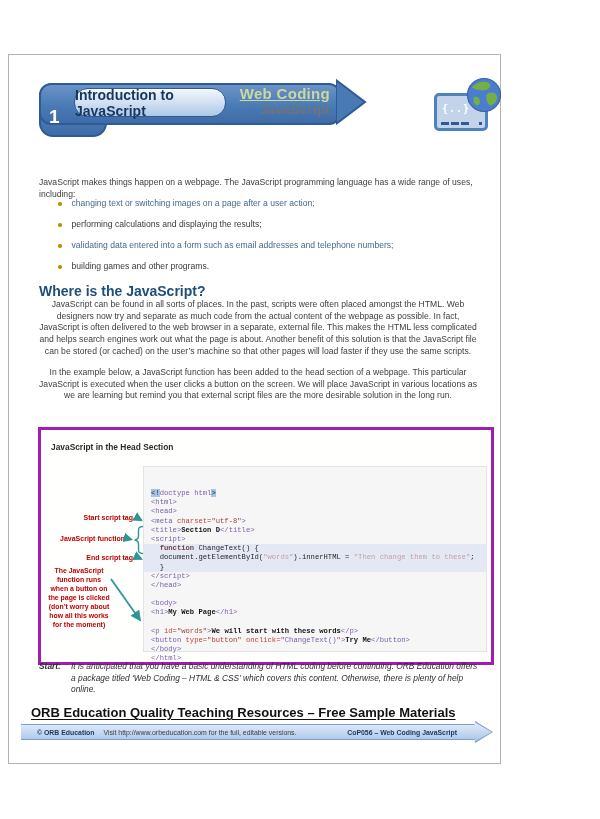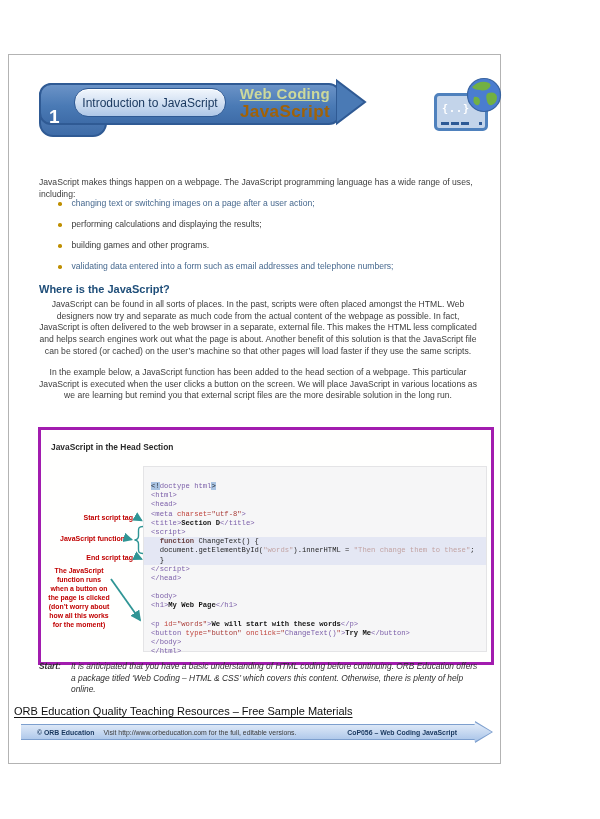--- a/index.html
+++ b/index.html
@@ -7,68 +7,68 @@
   .page{position:absolute;left:8px;top:54px;width:491px;height:708px;background:#fff;border:1px solid #b3b3b3;}
 
   
   .banner{position:absolute;left:27px;top:20px;width:445px;height:58px;}
   .banner-tab{position:absolute;left:3px;top:8px;width:64px;height:50px;background:linear-gradient(180deg,#6b93c7,#3e6ca8);border:2px solid #2f5a94;border-radius:14px;}
   .banner-bar{position:absolute;left:3px;top:8px;width:298px;height:38px;background:linear-gradient(180deg,#6b93c7 0%,#4a7ab5 55%,#3e6ca8 100%);border:2px solid #2f5a94;border-radius:12px;}
   .banner-one{position:absolute;left:13px;top:32px;color:#fff;font-size:19px;font-weight:bold;line-height:1;}
   .banner-arrowhead{position:absolute;left:300px;top:-2px;}
   .banner-pill{position:absolute;left:38px;top:13px;width:150px;height:27px;border-radius:14px;border:1px solid #2f5a94;
     background:linear-gradient(180deg,#f2f7fd,#cfdef1 55%,#aec7e7);display:flex;align-items:center;justify-content:center;
-    font-weight:normal;font-size:12px;color:#17365d;box-shadow:inset 0 1px 0 #fff;}
+    font-weight:bold;font-size:14px;color:#17365d;box-shadow:inset 0 1px 0 #fff;}
   .banner-series{position:absolute;left:188px;top:11px;width:106px;text-align:right;line-height:1.1;}
   .series-top{color:#cdd99b;font-weight:bold;font-size:15px;letter-spacing:.3px;text-decoration:underline;}
-  .series-bottom{color:#a16207;font-weight:bold;font-size:17px;letter-spacing:.4px;}
+  .series-bottom{color:#737373;font-weight:bold;font-size:13px;letter-spacing:.4px;}
   .banner-icon{position:absolute;left:398px;top:2px;width:70px;height:56px;}
   .monitor{position:absolute;left:0;top:16px;width:54px;height:38px;background:#c3d4ea;border:3px solid #4f81bd;border-radius:5px;box-sizing:border-box;}
   .monitor-glyph{position:absolute;left:5px;top:7px;color:#fff;font-family:"DejaVu Sans Mono",monospace;font-size:10px;font-weight:bold;letter-spacing:1px;}
   .monitor-bar{position:absolute;bottom:3px;left:4px;display:flex;gap:2px;}
   .monitor-bar i{display:block;width:8px;height:3px;background:#2e5a96;}
   .monitor-dot{position:absolute;bottom:3px;right:3px;width:3px;height:3px;background:#2e5a96;}
   .globe{position:absolute;right:2px;top:0;}
 
   
   .intro{position:absolute;left:30px;top:122px;width:436px;font-size:8.6px;line-height:11.6px;color:#3d3d3d;}
   .bullets{position:absolute;left:49px;top:144px;width:420px;}
   .bullet-item{display:flex;margin-bottom:11.5px;font-size:8.6px;line-height:9.5px;}
   .bullet-dot{width:3.5px;height:3.5px;background:#bf8f00;border-radius:50%;margin:3px 10px 0 0;flex:none;}
   .b-blue{color:#46688e;} .b-dark{color:#3a3a3a;}
-  .section-heading{position:absolute;left:30px;top:228px;font-size:11px;font-weight:bold;color:#1f4e79;}
+  .section-heading{position:absolute;left:30px;top:228px;font-size:14px;font-weight:bold;color:#1f4e79;}
   .para{position:absolute;left:30px;width:438px;font-size:8.6px;line-height:11.7px;color:#3d3d3d;text-align:center;}
   .para1{top:244px;} .para2{top:312px;}
 
   
   .example-box{position:absolute;left:29px;top:372px;width:450px;height:232px;border:3px solid #a21caf;background:#fffffe;}
   .example-title{position:absolute;left:10px;top:12px;font-size:8.4px;font-weight:bold;color:#2b2b2b;}
   .code-block{position:absolute;left:102px;top:36px;width:344px;height:186px;background:#f6f6f7;border:1px solid #e4e4e6;
-    box-sizing:border-box;padding:15px 0 0 7px;font-family:"Liberation Mono","DejaVu Sans Mono",monospace;
+    box-sizing:border-box;padding:22px 0 0 7px;font-family:"Liberation Mono","DejaVu Sans Mono",monospace;
     font-size:7.2px;line-height:9.2px;white-space:pre;}
   .code-line{height:9.2px;}
   .code-line.bg{background:#e4e7f4;margin-left:-7px;padding-left:7px;}
   .cs-tag{color:#7a5da8;} .cs-attr{color:#c0443d;} .cs-str{color:#a93c38;}
   .cs-fstr{color:#c2a3a3;} .cs-kw{color:#6d4545;font-weight:bold;}
   .cs-txt{color:#161616;font-weight:bold;} .cs-plain{color:#262626;}
   .cs-hl{background:#a9c3e2;color:#20262e;}
   .ann{position:absolute;font-size:7px;color:#c00000;font-weight:600;line-height:9px;}
   .ann-start{left:6px;top:83px;width:86px;text-align:right;}
   .ann-func{left:2px;top:104px;width:82px;text-align:right;}
   .ann-end{left:6px;top:123px;width:86px;text-align:right;}
   .ann-runs{left:6px;top:136px;width:64px;text-align:center;font-size:6.9px;}
   .arrow-overlay{position:absolute;left:0;top:0;pointer-events:none;}
 
   
   .note{position:absolute;left:30px;top:606px;width:440px;display:flex;font-size:8.4px;font-style:italic;color:#2e2e2e;line-height:11.5px;}
   .note-label{font-weight:bold;width:32px;flex:none;}
   .note-text{flex:1;}
 
   
-  .footer-heading{position:absolute;left:5px;top:650px;font-size:11px;font-weight:normal;color:#111;
+  .footer-heading{position:absolute;left:22px;top:650px;font-size:13px;font-weight:bold;color:#111;
     text-decoration:underline;text-underline-offset:2px;}
   .footer-bar-outer{position:absolute;left:12px;top:666px;width:472px;height:22px;
     clip-path:polygon(0 14%,96.2% 14%,96.2% 0,100% 50%,96.2% 100%,96.2% 86%,0 86%);background:#7d9fce;}
   .footer-bar{position:absolute;left:12px;top:666px;width:472px;height:22px;
     clip-path:polygon(0 18%,96.1% 18%,96.1% 6%,99.7% 50%,96.1% 94%,96.1% 82%,0 82%);
     background:linear-gradient(180deg,#e9f0fa 0%,#c7d9f1 50%,#a3c0e7 100%);
     display:flex;align-items:center;font-size:6.9px;color:#17365d;}
   .fb-left{padding-left:16px;display:flex;gap:9px;align-items:baseline;}
   .fb-copy{font-weight:bold;}
   .fb-visit{color:#3a3a3a;}
@@ -116,25 +116,25 @@
       <div class="bullet-item">
         <span class="bullet-dot"></span>
         <span class="b-blue">changing text or switching images on a page after a user action;</span>
       </div>
       <div class="bullet-item">
         <span class="bullet-dot"></span>
         <span class="b-dark">performing calculations and displaying the results;</span>
       </div>
       <div class="bullet-item">
         <span class="bullet-dot"></span>
-        <span class="b-dark">building games and other programs.</span>
+        <span class="b-blue">validating data entered into a form such as email addresses and telephone numbers;</span>
       </div>
       <div class="bullet-item">
         <span class="bullet-dot"></span>
-        <span class="b-blue">validating data entered into a form such as email addresses and telephone numbers;</span>
+        <span class="b-dark">building games and other programs.</span>
       </div>
     </div>
 
   <div class="section-heading">Where is the JavaScript?</div>
   <div class="para para1">JavaScript can be found in all sorts of places.  In the past, scripts were often placed amongst the HTML.  Web designers now try and separate as much code from the actual content of the webpage as possible.  In fact, JavaScript is often delivered to the web browser in a separate, external file.  This makes the HTML less complicated and helps search engines work out what the page is about.  Another benefit of this solution is that the JavaScript file can be stored (or cached) on the user’s machine so that other pages will load faster if they use the same scripts.</div>
   <div class="para para2">In the example below, a JavaScript function has been added to the head section of a webpage.  This particular JavaScript is executed when the user clicks a button on the screen.  We will place JavaScript in various locations as we are learning but remind you that external script files are the more desirable solution in the long run.</div>
 
   <div class="example-box">
     <div class="example-title">JavaScript in the Head Section</div>
     <div class="code-block"><div class="code-line"><span class="cs-hl">&lt;!</span><span class="cs-tag">doctype html</span><span class="cs-hl">&gt;</span></div><div class="code-line"><span class="cs-tag">&lt;html&gt;</span></div><div class="code-line"><span class="cs-tag">&lt;head&gt;</span></div><div class="code-line"><span class="cs-tag">&lt;meta </span><span class="cs-attr">charset</span><span class="cs-str">="utf-8"</span><span class="cs-tag">&gt;</span></div><div class="code-line"><span class="cs-tag">&lt;title&gt;</span><span class="cs-txt">Section D</span><span class="cs-tag">&lt;/title&gt;</span></div><div class="code-line"><span class="cs-tag">&lt;script&gt;</span></div><div class="code-line bg"><span class="cs-plain">  </span><span class="cs-kw">function</span><span class="cs-plain"> ChangeText() {</span></div><div class="code-line bg"><span class="cs-plain">  document.getElementById(</span><span class="cs-fstr">"words"</span><span class="cs-plain">).innerHTML = </span><span class="cs-fstr">"Then change them to these"</span><span class="cs-plain">;</span></div><div class="code-line bg"><span class="cs-plain">  }</span></div><div class="code-line"><span class="cs-tag">&lt;/script&gt;</span></div><div class="code-line"><span class="cs-tag">&lt;/head&gt;</span></div><div class="code-line">&nbsp;</div><div class="code-line"><span class="cs-tag">&lt;body&gt;</span></div><div class="code-line"><span class="cs-tag">&lt;h1&gt;</span><span class="cs-txt">My Web Page</span><span class="cs-tag">&lt;/h1&gt;</span></div><div class="code-line">&nbsp;</div><div class="code-line"><span class="cs-tag">&lt;p </span><span class="cs-attr">id</span><span class="cs-str">="words"</span><span class="cs-tag">&gt;</span><span class="cs-txt">We will start with these words</span><span class="cs-tag">&lt;/p&gt;</span></div><div class="code-line"><span class="cs-tag">&lt;button </span><span class="cs-attr">type</span><span class="cs-str">="button"</span><span class="cs-plain"> </span><span class="cs-attr">onclick</span><span class="cs-str">="</span><span class="cs-tag">ChangeText()</span><span class="cs-str">"</span><span class="cs-tag">&gt;</span><span class="cs-txt">Try Me</span><span class="cs-tag">&lt;/button&gt;</span></div><div class="code-line"><span class="cs-tag">&lt;/body&gt;</span></div><div class="code-line"><span class="cs-tag">&lt;/html&gt;</span></div></div>

